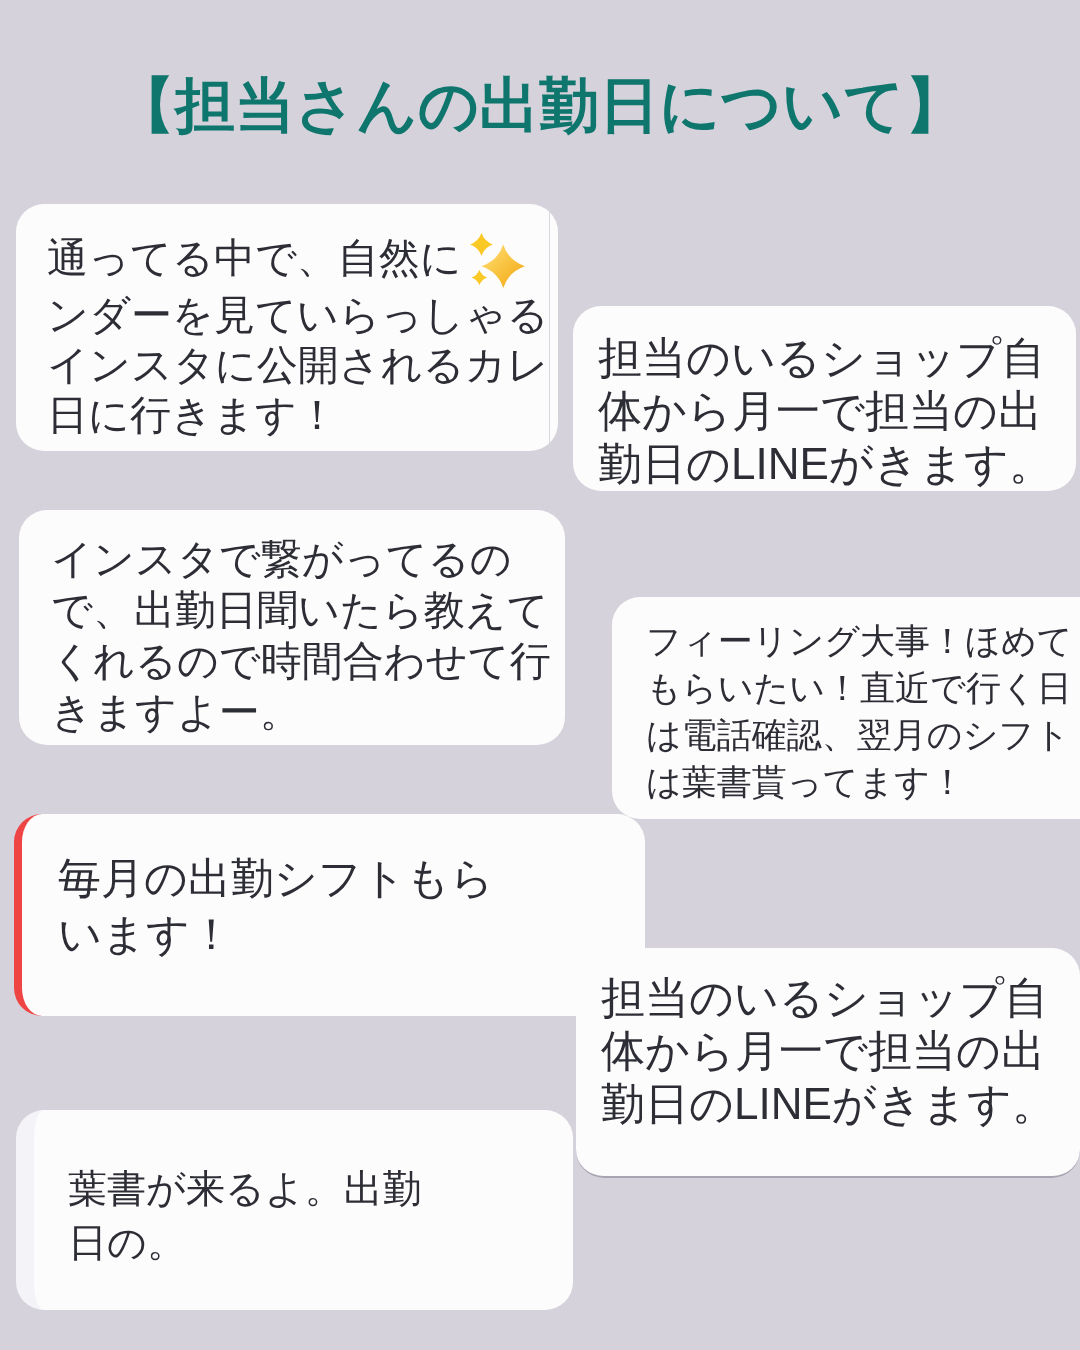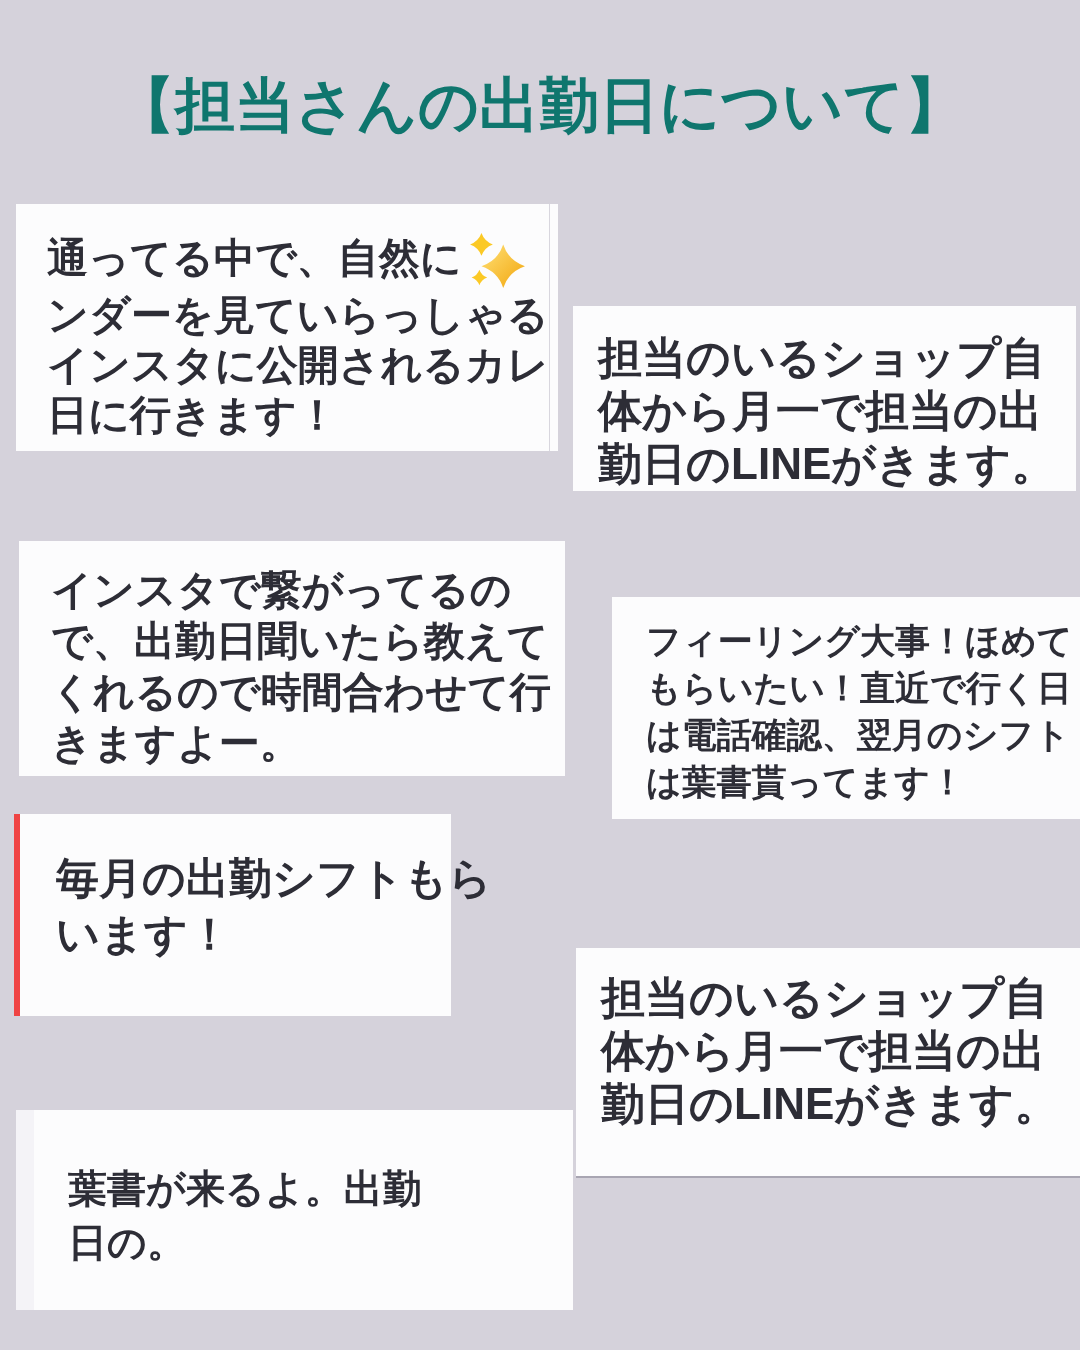--- a/index.html
+++ b/index.html
@@ -24,49 +24,50 @@
     letter-spacing: 0px;
     color: #0f766e;
     margin: 0;
     white-space: nowrap;
   }
 
   .card {
     position: absolute;
     background: #FCFCFD;
     color: #2D2D36;
-    font-weight: 700;
+    font-weight: 400;
     box-sizing: border-box;
+    border-radius: 28px;
   }
   .card .line { white-space: nowrap; }
 
   
   .card1 { left: 16px;  top: 204px;  width: 542px; height: 247px;
            padding: 28px 12px 0 31px; font-size: 41px; line-height: 50px; }
   .card1::after { content:""; position:absolute; top:0; right:8px; width:1px; height:100%;
            background:#D8D6DE; }
 
   
   .card2 { left: 573px; top: 306px;  width: 503px; height: 185px;
            padding: 25px 0 0 25px; font-size: 44px; line-height: 53px; }
 
   
   .card3 { left: 19px;  top: 510px;  width: 546px; height: 235px;
-           padding: 24px 0 0 32px; font-size: 41px; line-height: 51px; margin-top: 31px; }
+           padding: 24px 0 0 32px; font-size: 41px; line-height: 51px; }
 
   
   .card4 { left: 612px; top: 597px;  width: 502px; height: 222px;
            padding: 20px 0 0 34px; font-size: 35px; line-height: 47px; }
   .card4::after { content:""; position:absolute; top:0; right:13px; width:1px; height:100%;
            background:#D8D6DE; }
 
   
-  .card5 { left: 14px;  top: 814px;  width: 437px; height: 202px;
+  .card5 { left: 14px;  top: 814px;  width: 631px; height: 202px;
            padding: 36px 0 0 36px; font-size: 43px; line-height: 56px;
-           border-left: 6px solid #ef4444; }
+           border-left: 8px solid #ef4444; }
 
   
   .card6 { left: 576px; top: 948px;  width: 504px; height: 230px;
            padding: 23px 0 0 25px; font-size: 44px; line-height: 53px;
            border-bottom: 2px solid #A8A5B2; }
 
   
   .card7 { left: 16px;  top: 1110px; width: 557px; height: 200px;
            padding: 52px 0 0 34px; font-size: 39px; line-height: 54px;
            border-left: 18px solid #F4F3F7; }

